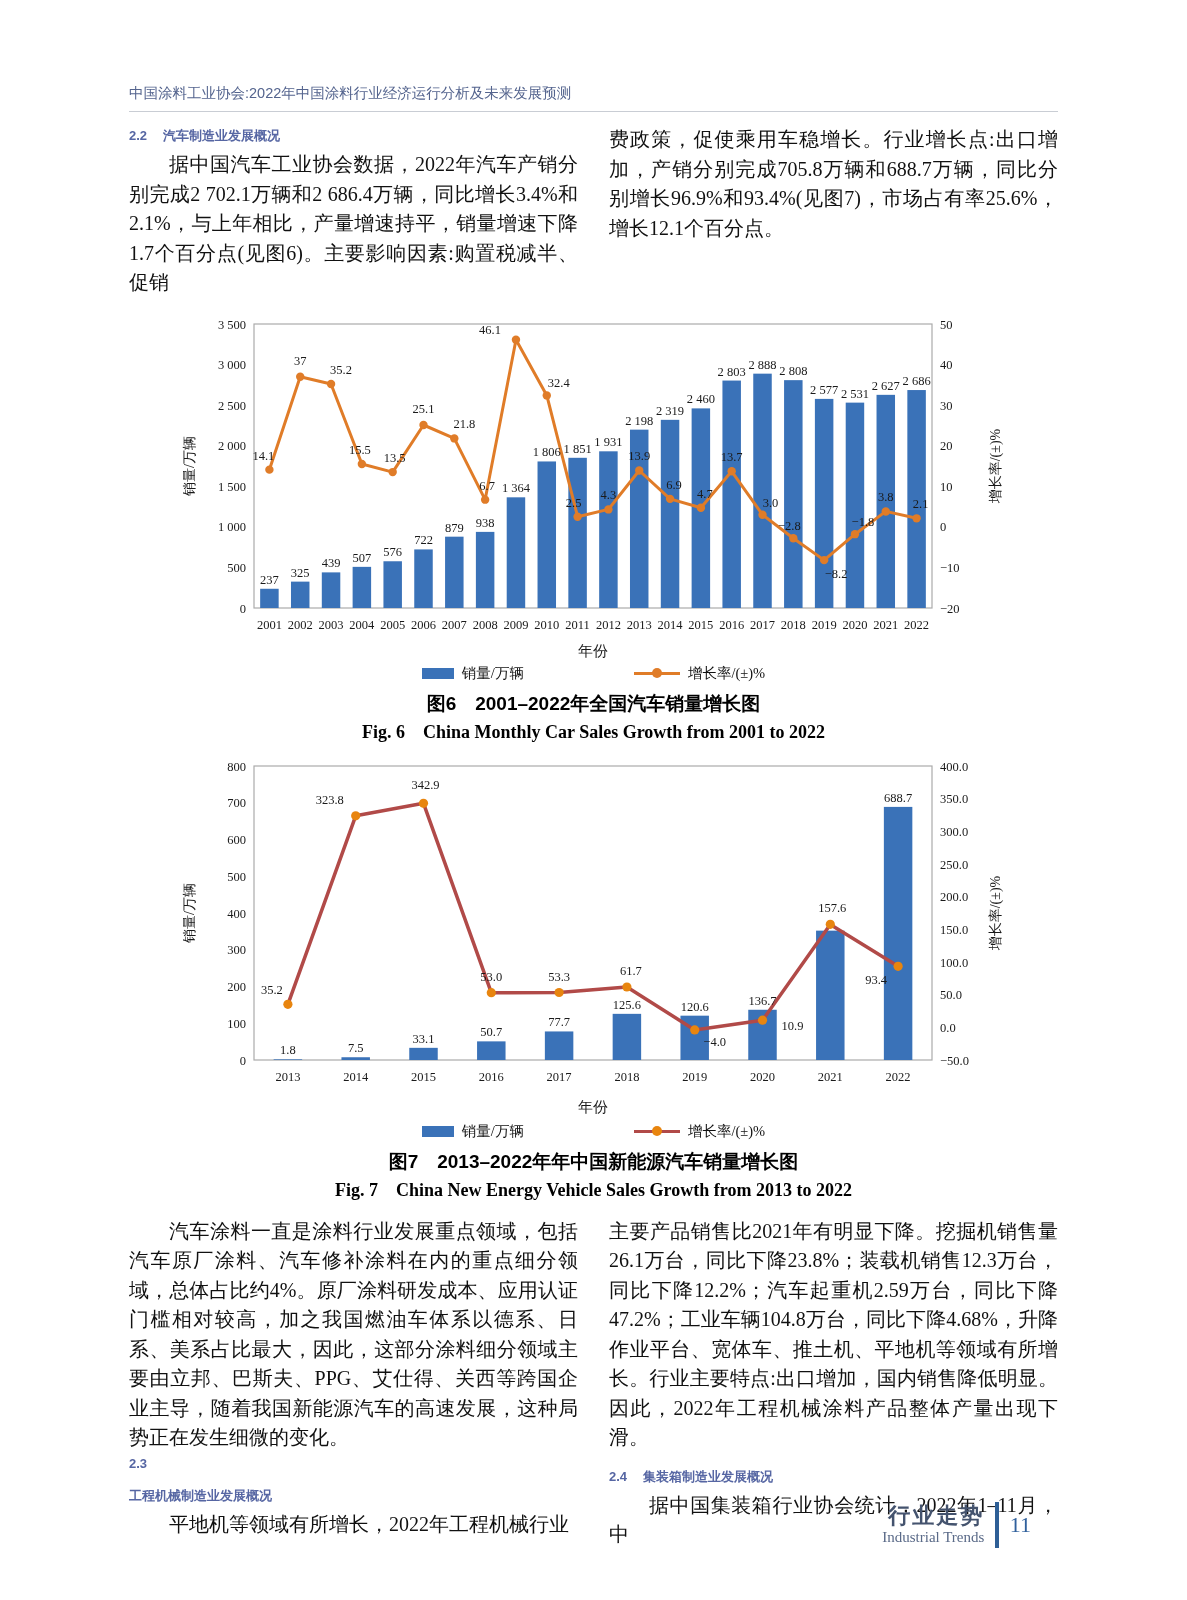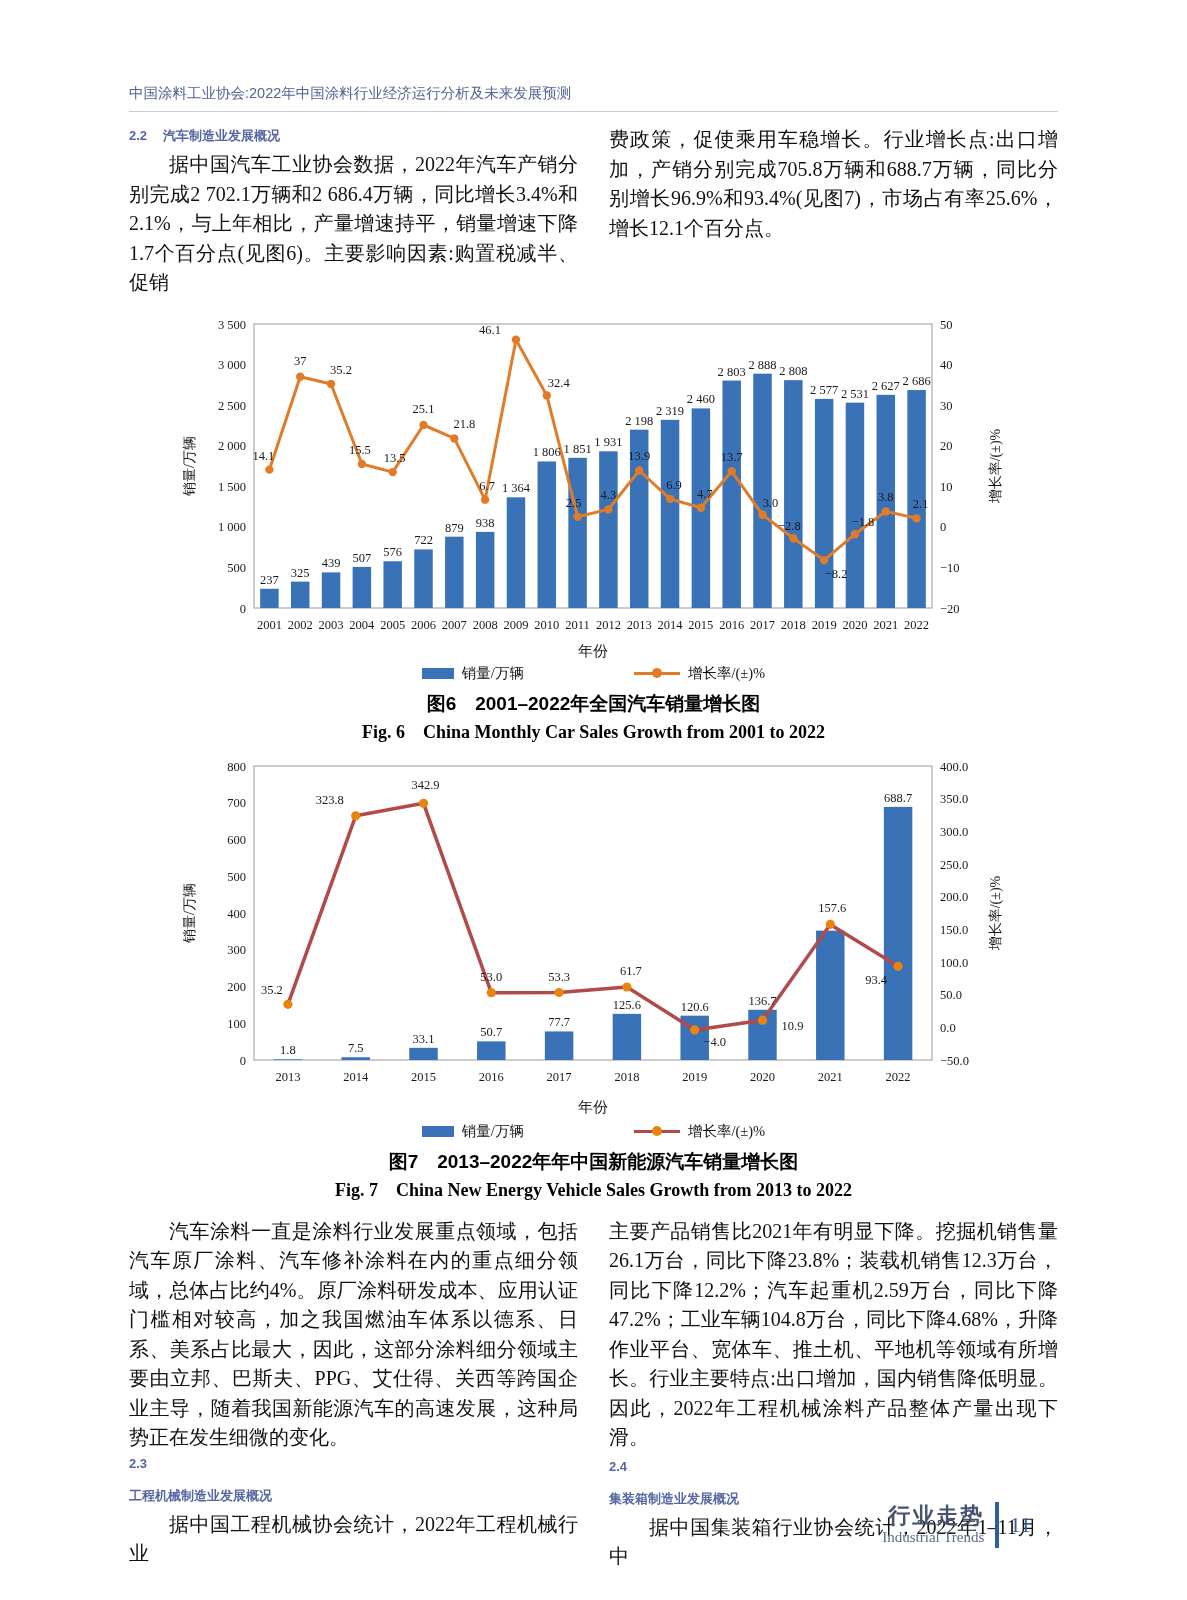--- a/index.html
+++ b/index.html
@@ -320,25 +320,25 @@
     </figcaption>
   </figure>
 
   <div class="cols" style="margin-top:15px;">
     <div class="col">
       <p class="body ind">汽车涂料一直是涂料行业发展重点领域，包括汽车原厂涂料、汽车修补涂料在内的重点细分领域，总体占比约4%。原厂涂料研发成本、应用认证门槛相对较高，加之我国燃油车体系以德系、日系、美系占比最大，因此，这部分涂料细分领域主要由立邦、巴斯夫、PPG、艾仕得、关西等跨国企业主导，随着我国新能源汽车的高速发展，这种局势正在发生细微的变化。</p>
       <div class="sec-head" style="margin-top:3px;flex-direction:column;">
         <span>2.3</span>
         <span>工程机械制造业发展概况</span>
       </div>
-      <p class="body ind">据中国工程机械协会统计，2022年工程机械行业</p>
+      <p class="body ind">平地机等领域有所增长，2022年工程机械行业</p>
     </div>
     <div class="col">
       <p class="body">主要产品销售比2021年有明显下降。挖掘机销售量26.1万台，同比下降23.8%；装载机销售12.3万台，同比下降12.2%；汽车起重机2.59万台，同比下降47.2%；工业车辆104.8万台，同比下降4.68%，升降作业平台、宽体车、推土机、平地机等领域有所增长。行业主要特点:出口增加，国内销售降低明显。因此，2022年工程机械涂料产品整体产量出现下滑。</p>
-      <div class="sec-head" style="margin-top:6px;flex-direction:column;">
+      <div class="sec-head" style="margin-top:15px;">
         <span>2.4</span>
         <span>集装箱制造业发展概况</span>
       </div>
       <p class="body ind">据中国集装箱行业协会统计，2022年1–11月，中</p>
     </div>
   </div>
 
 </div>
 
 <div class="page-footer">

